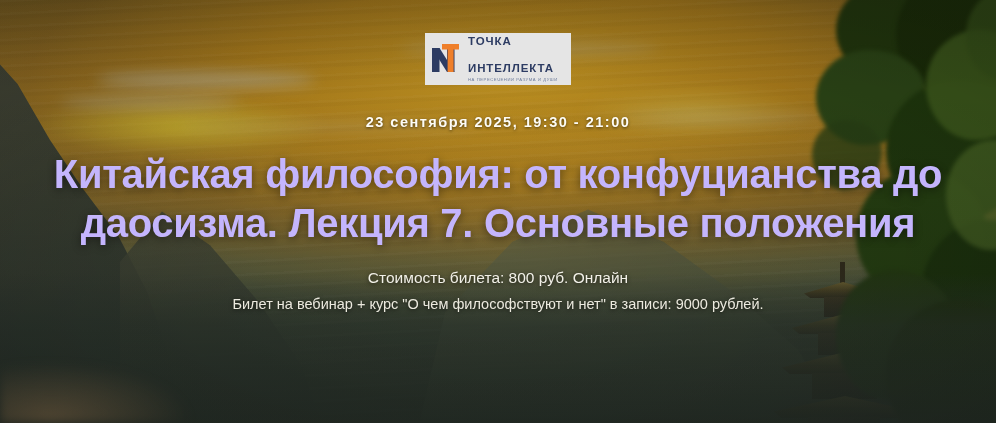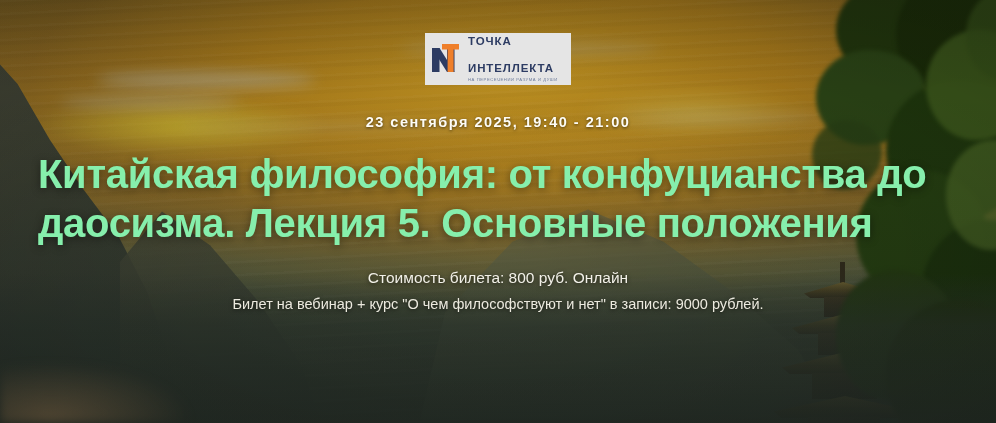--- a/index.html
+++ b/index.html
@@ -196,22 +196,22 @@
     color: #fdfcf6;
     font-size: 14.5px;
     font-weight: bold;
     letter-spacing: 1.5px;
     text-shadow: 0 1px 3px rgba(0,0,0,0.55);
   }
 
   .title {
     margin-top: 20px;
     width: 920px;
-    text-align: left;
-    color: #86efac;
+    text-align: center;
+    color: #c4b5fd;
     font-size: 40px;
     font-weight: bold;
     line-height: 1.22;
     letter-spacing: -0.3px;
     text-shadow: 0 2px 8px rgba(0,0,0,0.45);
   }
 
   .price-line {
     margin-top: 21px;
     color: #f2f0e8;
@@ -285,24 +285,24 @@
         <rect x="15.6" y="0" width="6" height="28" fill="#ef7f2a"></rect>
         <rect x="15.6" y="7" width="6" height="13" fill="#2d3c63" opacity="0.0"></rect>
       </svg>
       <div class="logo-text">
         <span class="logo-l1">ТОЧКА</span>
         <span class="logo-l2">ИНТЕЛЛЕКТА</span>
         <span class="logo-tag">НА ПЕРЕСЕЧЕНИИ РАЗУМА И ДУШИ</span>
       </div>
     </div>
 
-    <div class="event-date">23 сентября 2025, 19:40 - 21:00</div>
+    <div class="event-date">23 сентября 2025, 19:30 - 21:00</div>
 
     <div class="title">
       <div>Китайская философия: от конфуцианства до</div>
-      <div>даосизма. Лекция 5. Основные положения</div>
+      <div>даосизма. Лекция 7. Основные положения</div>
     </div>
 
     <div class="price-line">Стоимость билета: 800 руб. Онлайн</div>
     <div class="price-line second">Билет на вебинар + курс "О чем философствуют и нет" в записи: 9000 рублей.</div>
 
   </div>
 </div>
 
 </body></html>

